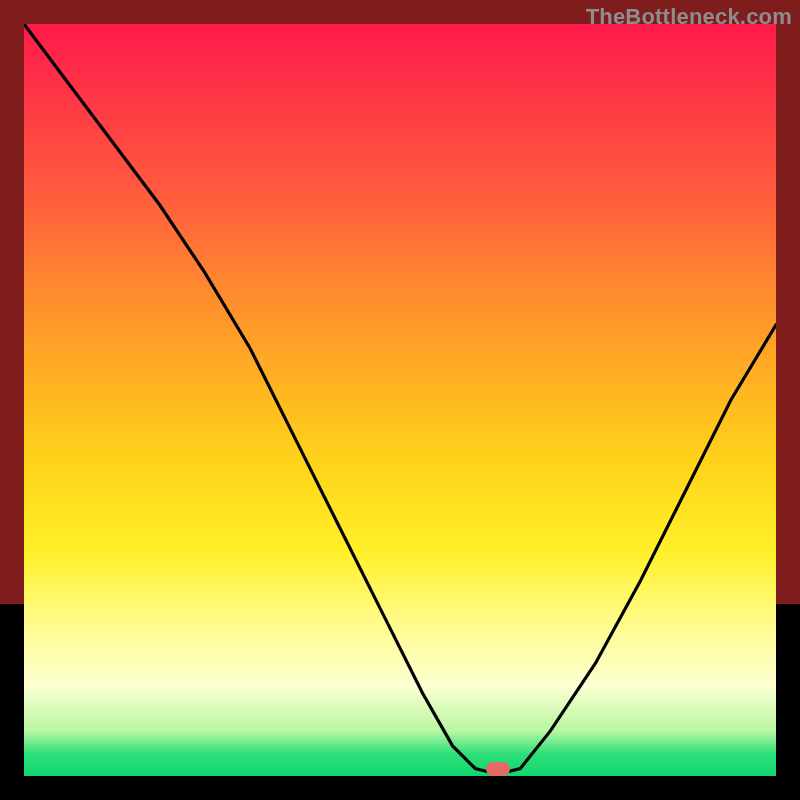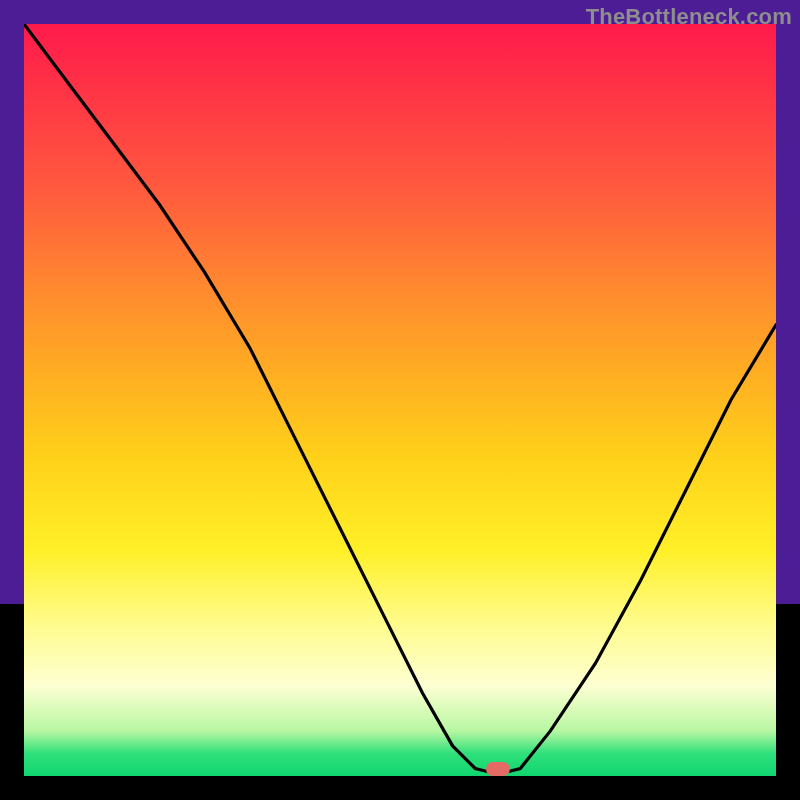--- a/index.html
+++ b/index.html
@@ -8,21 +8,21 @@
     width: 800px;
     height: 800px;
     background: #000;
     overflow: hidden;
     font-family: Arial, Helvetica, sans-serif;
   }
   .stage {
     position: relative;
     width: 800px;
     height: 604px;
-    background: #4c1d95;
+    background: #7f1d1d;
   }
   .plot {
     position: absolute;
     left: 24px;
     top: 24px;
     width: 752px;
     height: 752px;
     background: linear-gradient(to bottom,
       #ff1a4b 0%,
       #ff3745 10%,

